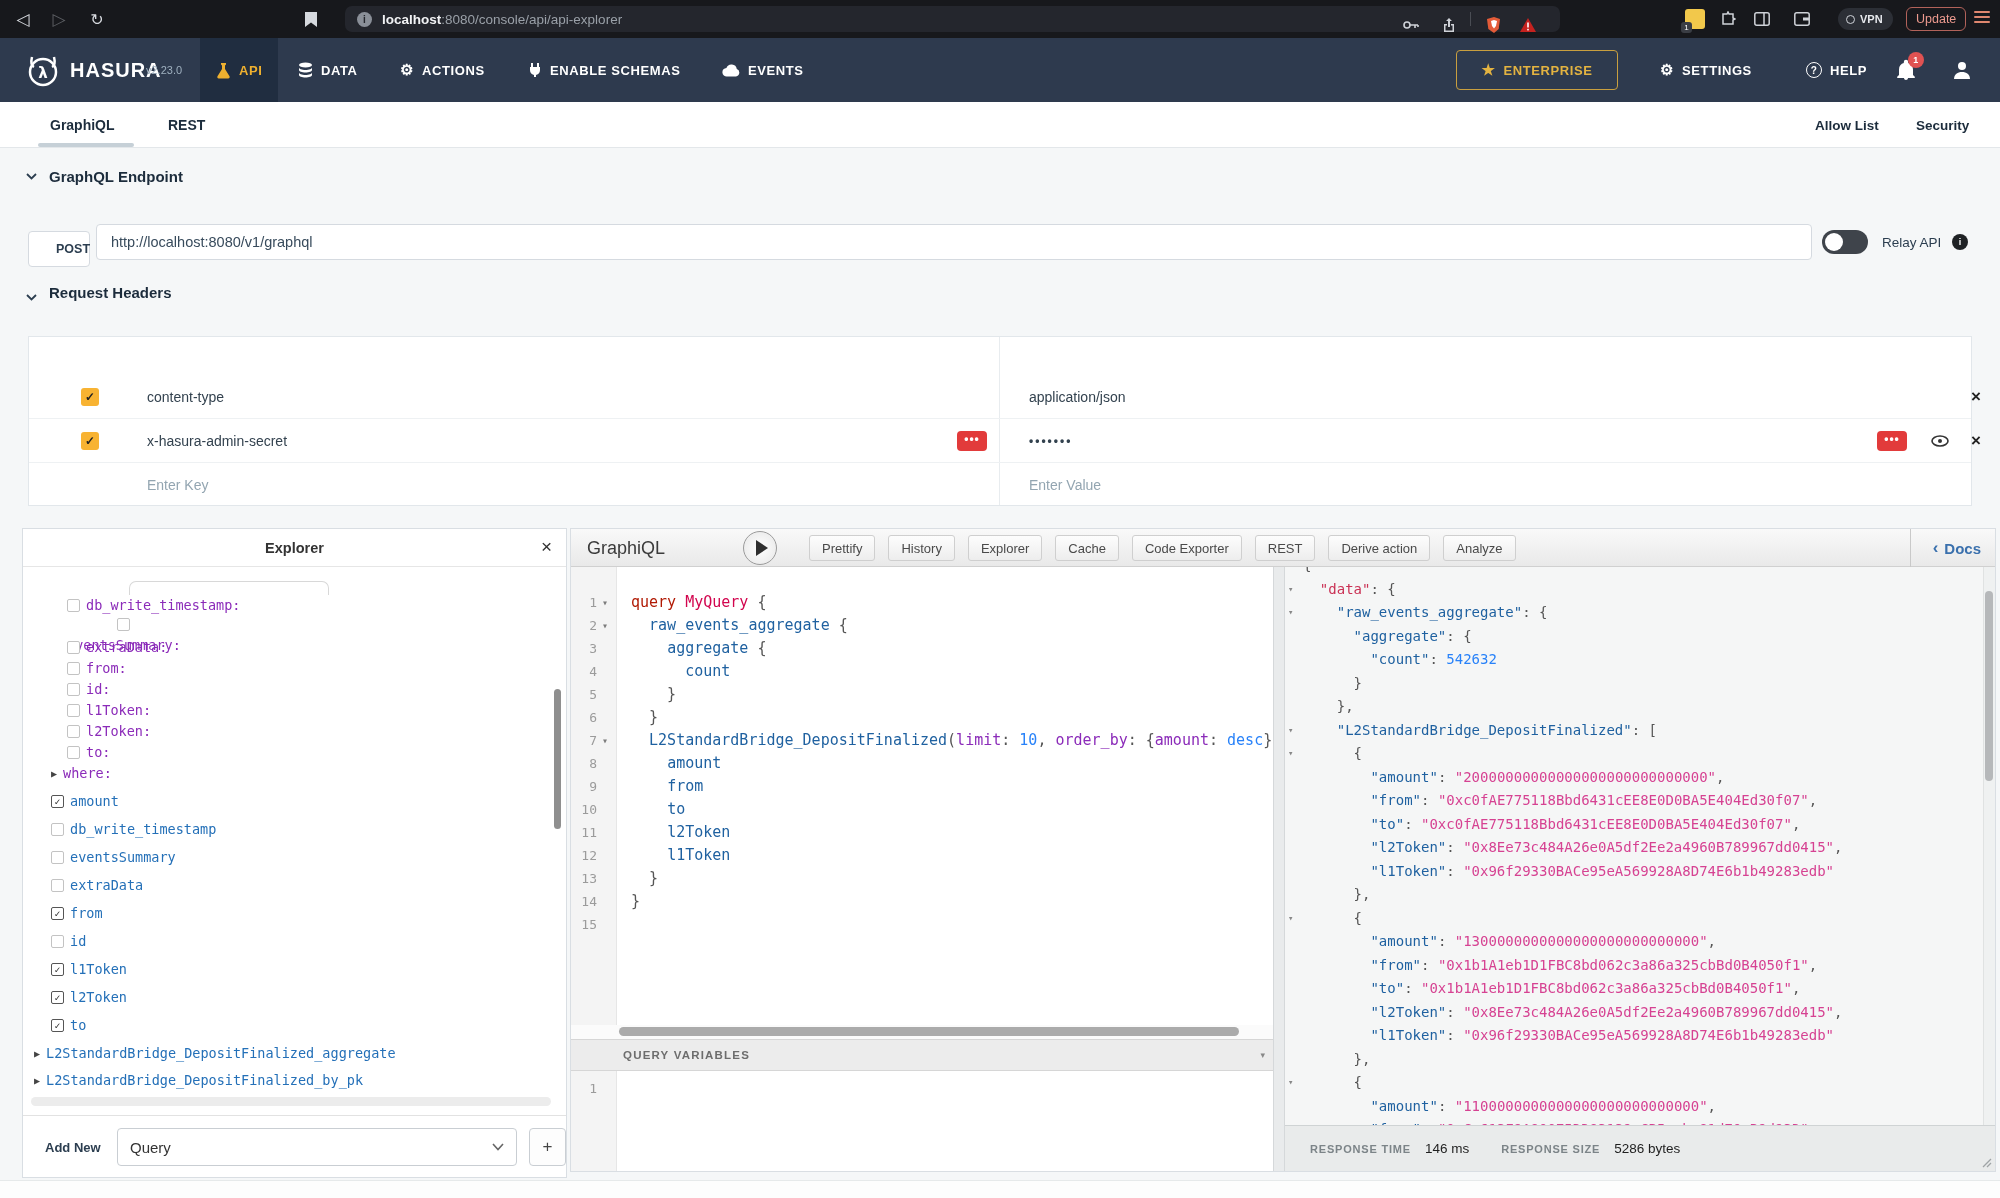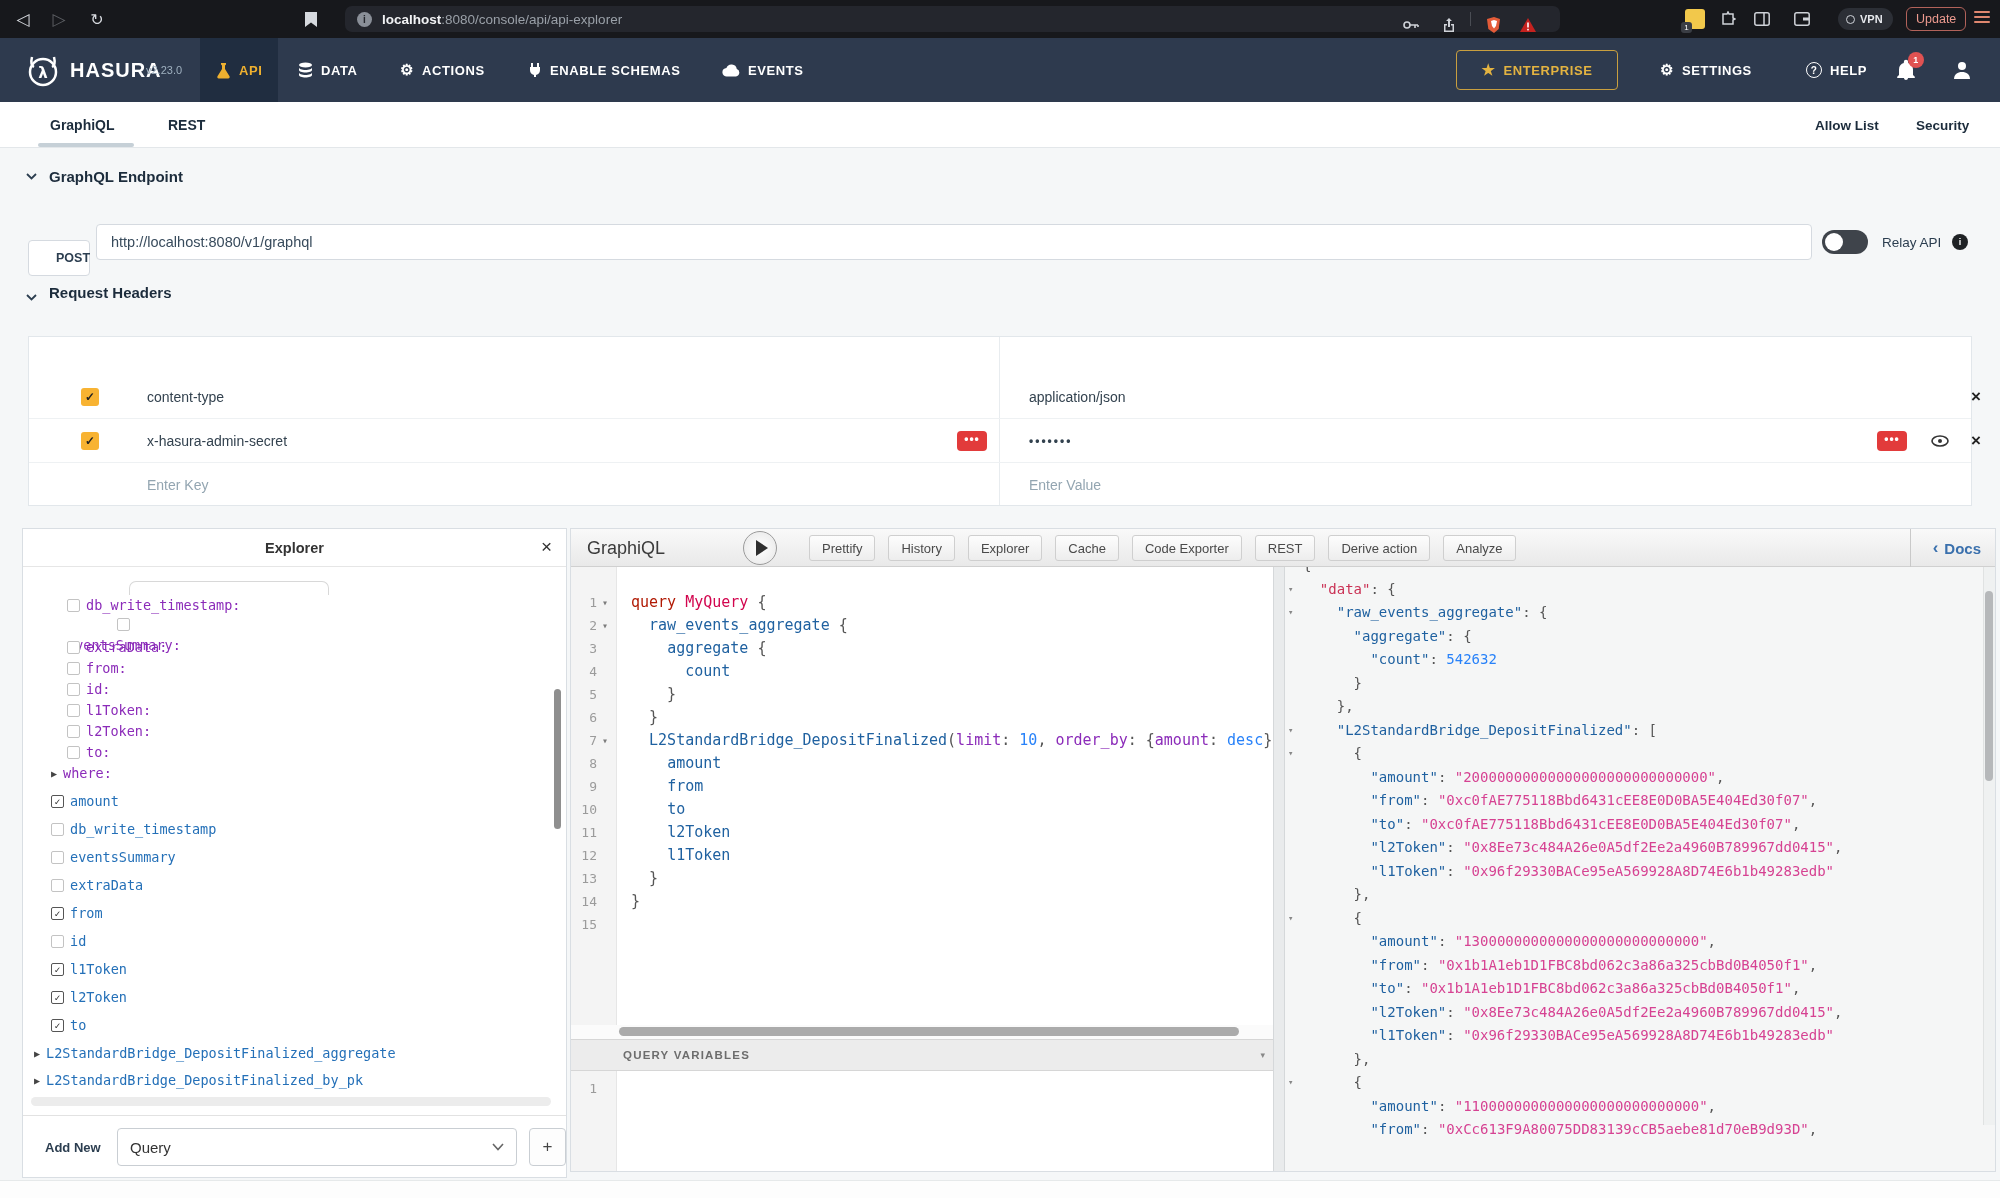--- a/index.html
+++ b/index.html
@@ -35,21 +35,21 @@
 
   
   .subnav { position:absolute; top:102px; left:0; width:2000px; height:46px; background:#fff; border-bottom:1px solid #e3e7ea; }
   .subnav-tab { position:absolute; top:0; height:46px; display:flex; align-items:center; font-size:14px; font-weight:bold; color:#1c2c3c; cursor:pointer; }
   .subnav-underline { position:absolute; bottom:0; height:4px; background:#c6d0d7; border-radius:2px; }
   .subnav-link { position:absolute; top:0; height:46px; display:flex; align-items:center; font-size:13.5px; font-weight:bold; color:#1c2c3c; cursor:pointer; }
 
   
   .section-head { position:absolute; display:flex; align-items:center; gap:12px; font-size:15px; font-weight:bold; color:#1c2c3c; }
   .chev { width:11px; height:7px; }
-  .post-chip { position:absolute; left:28px; top:240px; width:62px; height:36px; background:#fff; border:1px solid #d5dae0; border-radius:4px; display:flex; align-items:center; justify-content:center; font-size:12.5px; font-weight:bold; color:#2c3e50;padding-left:28px; }
+  .post-chip { position:absolute; left:28px; top:231px; width:62px; height:36px; background:#fff; border:1px solid #d5dae0; border-radius:4px; display:flex; align-items:center; justify-content:center; font-size:12.5px; font-weight:bold; color:#2c3e50;padding-left:28px; }
   .endpoint-input { position:absolute; left:96px; top:224px; width:1716px; height:36px; background:#fff; border:1px solid #d5dae0; border-radius:4px; display:flex; align-items:center; padding-left:14px; font-size:14.5px; color:#384b5c; }
   .toggle { position:absolute; left:1822px; top:230px; width:46px; height:24px; background:#3f444b; border-radius:12px; }
   .toggle .knob { position:absolute; left:3px; top:3px; width:18px; height:18px; background:#fff; border-radius:50%; }
   .relay-label { position:absolute; left:1882px; top:230px; height:24px; display:flex; align-items:center; font-size:13.5px; color:#2c3e50; }
   .info-circle { position:absolute; left:1952px; top:234px; width:16px; height:16px; background:#1f2225; color:#fff; border-radius:50%; font-size:9px; font-weight:bold; display:flex; align-items:center; justify-content:center; }
 
   
   .hdr-table { position:absolute; left:28px; top:336px; width:1944px; height:170px; background:#fff; border:1px solid #e2e7eb; }
   .hdr-row { position:absolute; left:0; width:100%; border-bottom:1px solid #eef1f3; }
   .hdr-head { height:38px; background:#f7f9fa; border-bottom:1px solid #e2e7eb; }
@@ -514,17 +514,26 @@
             <div class="res-line"><span class="tk-p">        </span><span class="tk-f">"l1Token"</span><span class="tk-p">: </span><span class="tk-s">"0x96f29330BACe95eA569928A8D74E6b1b49283edb"</span></div>
             <div class="res-line"><span class="tk-p">      },</span></div>
             <div class="res-line"><span class="res-fold">▾</span><span class="tk-p">      {</span></div>
             <div class="res-line"><span class="tk-p">        </span><span class="tk-f">"amount"</span><span class="tk-p">: </span><span class="tk-s">"1100000000000000000000000000"</span><span class="tk-p">,</span></div>
             <div class="res-line"><span class="tk-p">        </span><span class="tk-f">"from"</span><span class="tk-p">: </span><span class="tk-s">"0xCc613F9A80075DD83139cCB5aebe81d70eB9d93D"</span><span class="tk-p">,</span></div>
           </div>
       </div>
       <div class="res-track">
           <div class="res-thumb"></div>
         </div>
+      <div class="res-status">
+        <span class="stat-label">RESPONSE TIME</span>
+        <span class="stat-value">146 ms</span>
+        <span class="stat-label">RESPONSE SIZE</span>
+        <span class="stat-value">5286 bytes</span>
+        <svg class="resize-grip" width="10" height="10" viewBox="0 0 10 10">
+            <path d="M9 1L1 9M9 5L5 9" stroke="#9fa4a6" stroke-width="1.3"></path>
+          </svg>
+      </div>
     </div>
   </div>
 </div>
 
 <div class="bottom-strip"></div>
 
 </body></html>

